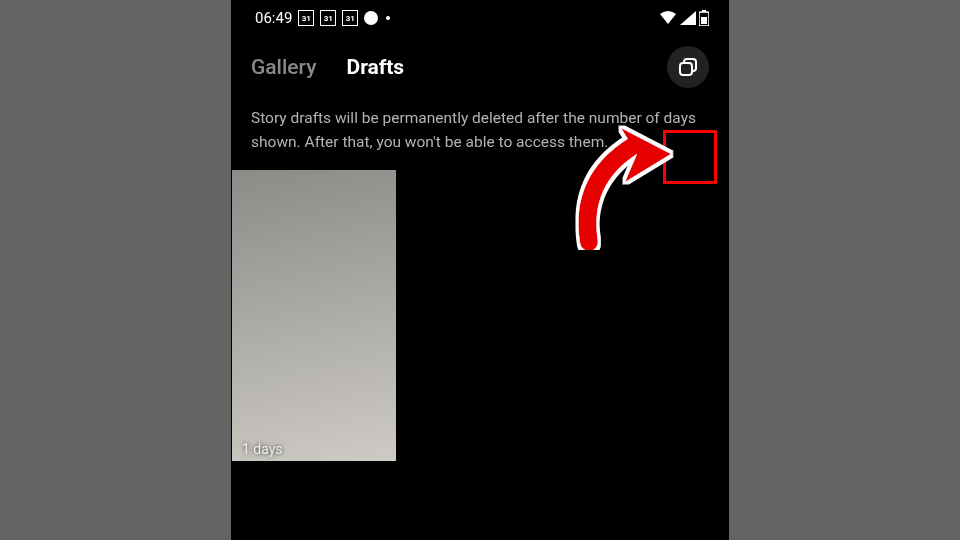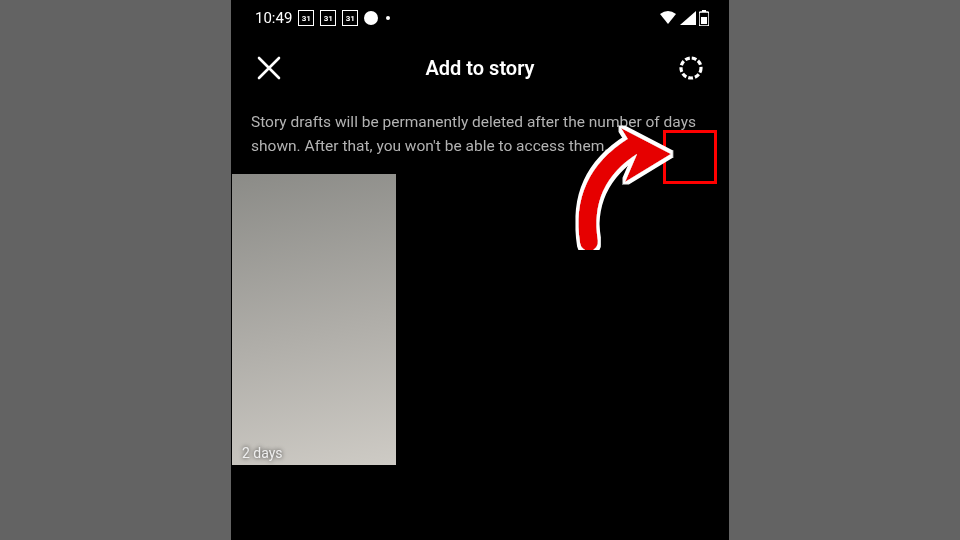--- a/index.html
+++ b/index.html
@@ -114,21 +114,21 @@
   pointer-events: none;
 }
 </style>
 </head>
 <body>
 
 <div class="phone">
 
   <div class="status-bar">
     <div class="status-left">
-      <span>10:49</span>
+      <span>06:49</span>
       <span class="cal-icon">31</span>
       <span class="cal-icon">31</span>
       <span class="cal-icon">31</span>
       <span class="face-icon"></span>
       <span class="dot"></span>
     </div>
     <div class="status-right">
       <svg width="18" height="14" viewBox="0 0 18 14">
           <path d="M9 13 L1 3 Q9 -3 17 3 Z" fill="#fff"></path>
         </svg>
@@ -136,40 +136,38 @@
           <path d="M0 14 L16 14 L16 0 Z" fill="#fff"></path>
         </svg>
       <svg width="10" height="16" viewBox="0 0 10 16">
           <rect x="0" y="2" width="10" height="14" rx="1.5" fill="none" stroke="#fff" stroke-width="1.5"></rect>
           <rect x="3" y="0" width="4" height="2" fill="#fff"></rect>
           <rect x="2" y="7" width="6" height="7" fill="#fff"></rect>
         </svg>
     </div>
   </div>
 
-  <div class="header">
-    <div class="icon-btn">
-      <svg width="26" height="26" viewBox="0 0 26 26">
-          <path d="M3 3 L23 23 M23 3 L3 23" stroke="#fff" stroke-width="2.6" stroke-linecap="round"></path>
-        </svg>
-    </div>
-    <div class="header-title">Add to story</div>
-    <div class="icon-btn">
-      <svg width="28" height="28" viewBox="0 0 28 28">
-          <circle cx="14" cy="14" r="10" fill="none" stroke="#fff" stroke-width="3.2" stroke-dasharray="4.8 2"></circle>
-        </svg>
+
+  <div class="tabs-row">
+    <div class="tab inactive">Gallery</div>
+    <div class="tab active">Drafts</div>
+    <div class="spacer"></div>
+    <div class="multi-btn">
+      <svg width="22" height="22" viewBox="0 0 22 22">
+        <rect x="7" y="3" width="12" height="12" rx="3" fill="none" stroke="#fff" stroke-width="2"></rect>
+        <rect x="3" y="7" width="12" height="12" rx="3" fill="#222" stroke="#fff" stroke-width="2"></rect>
+      </svg>
     </div>
   </div>
-
 
   <div class="info-text">Story drafts will be permanently deleted after the number of days shown. After that, you won't be able to access them.</div>
 
   <div class="thumbs">
     <div class="thumb">
-      <div class="thumb-label">2 days</div>
+      <div class="thumb-label">1 days</div>
     </div>
   </div>
 
   <div class="highlight-box" style="left:432px; top:130px; width:54px; height:54px;"></div>
 
   <svg class="arrow-annot" style="left:330px; top:120px; width:130px; height:130px;" viewBox="0 0 130 130">
     <defs>
       <filter id="wh" x="-20%" y="-20%" width="140%" height="140%">
         <feMorphology operator="dilate" radius="2.5" in="SourceAlpha" result="d"></feMorphology>
         <feFlood flood-color="#fff"></feFlood>

